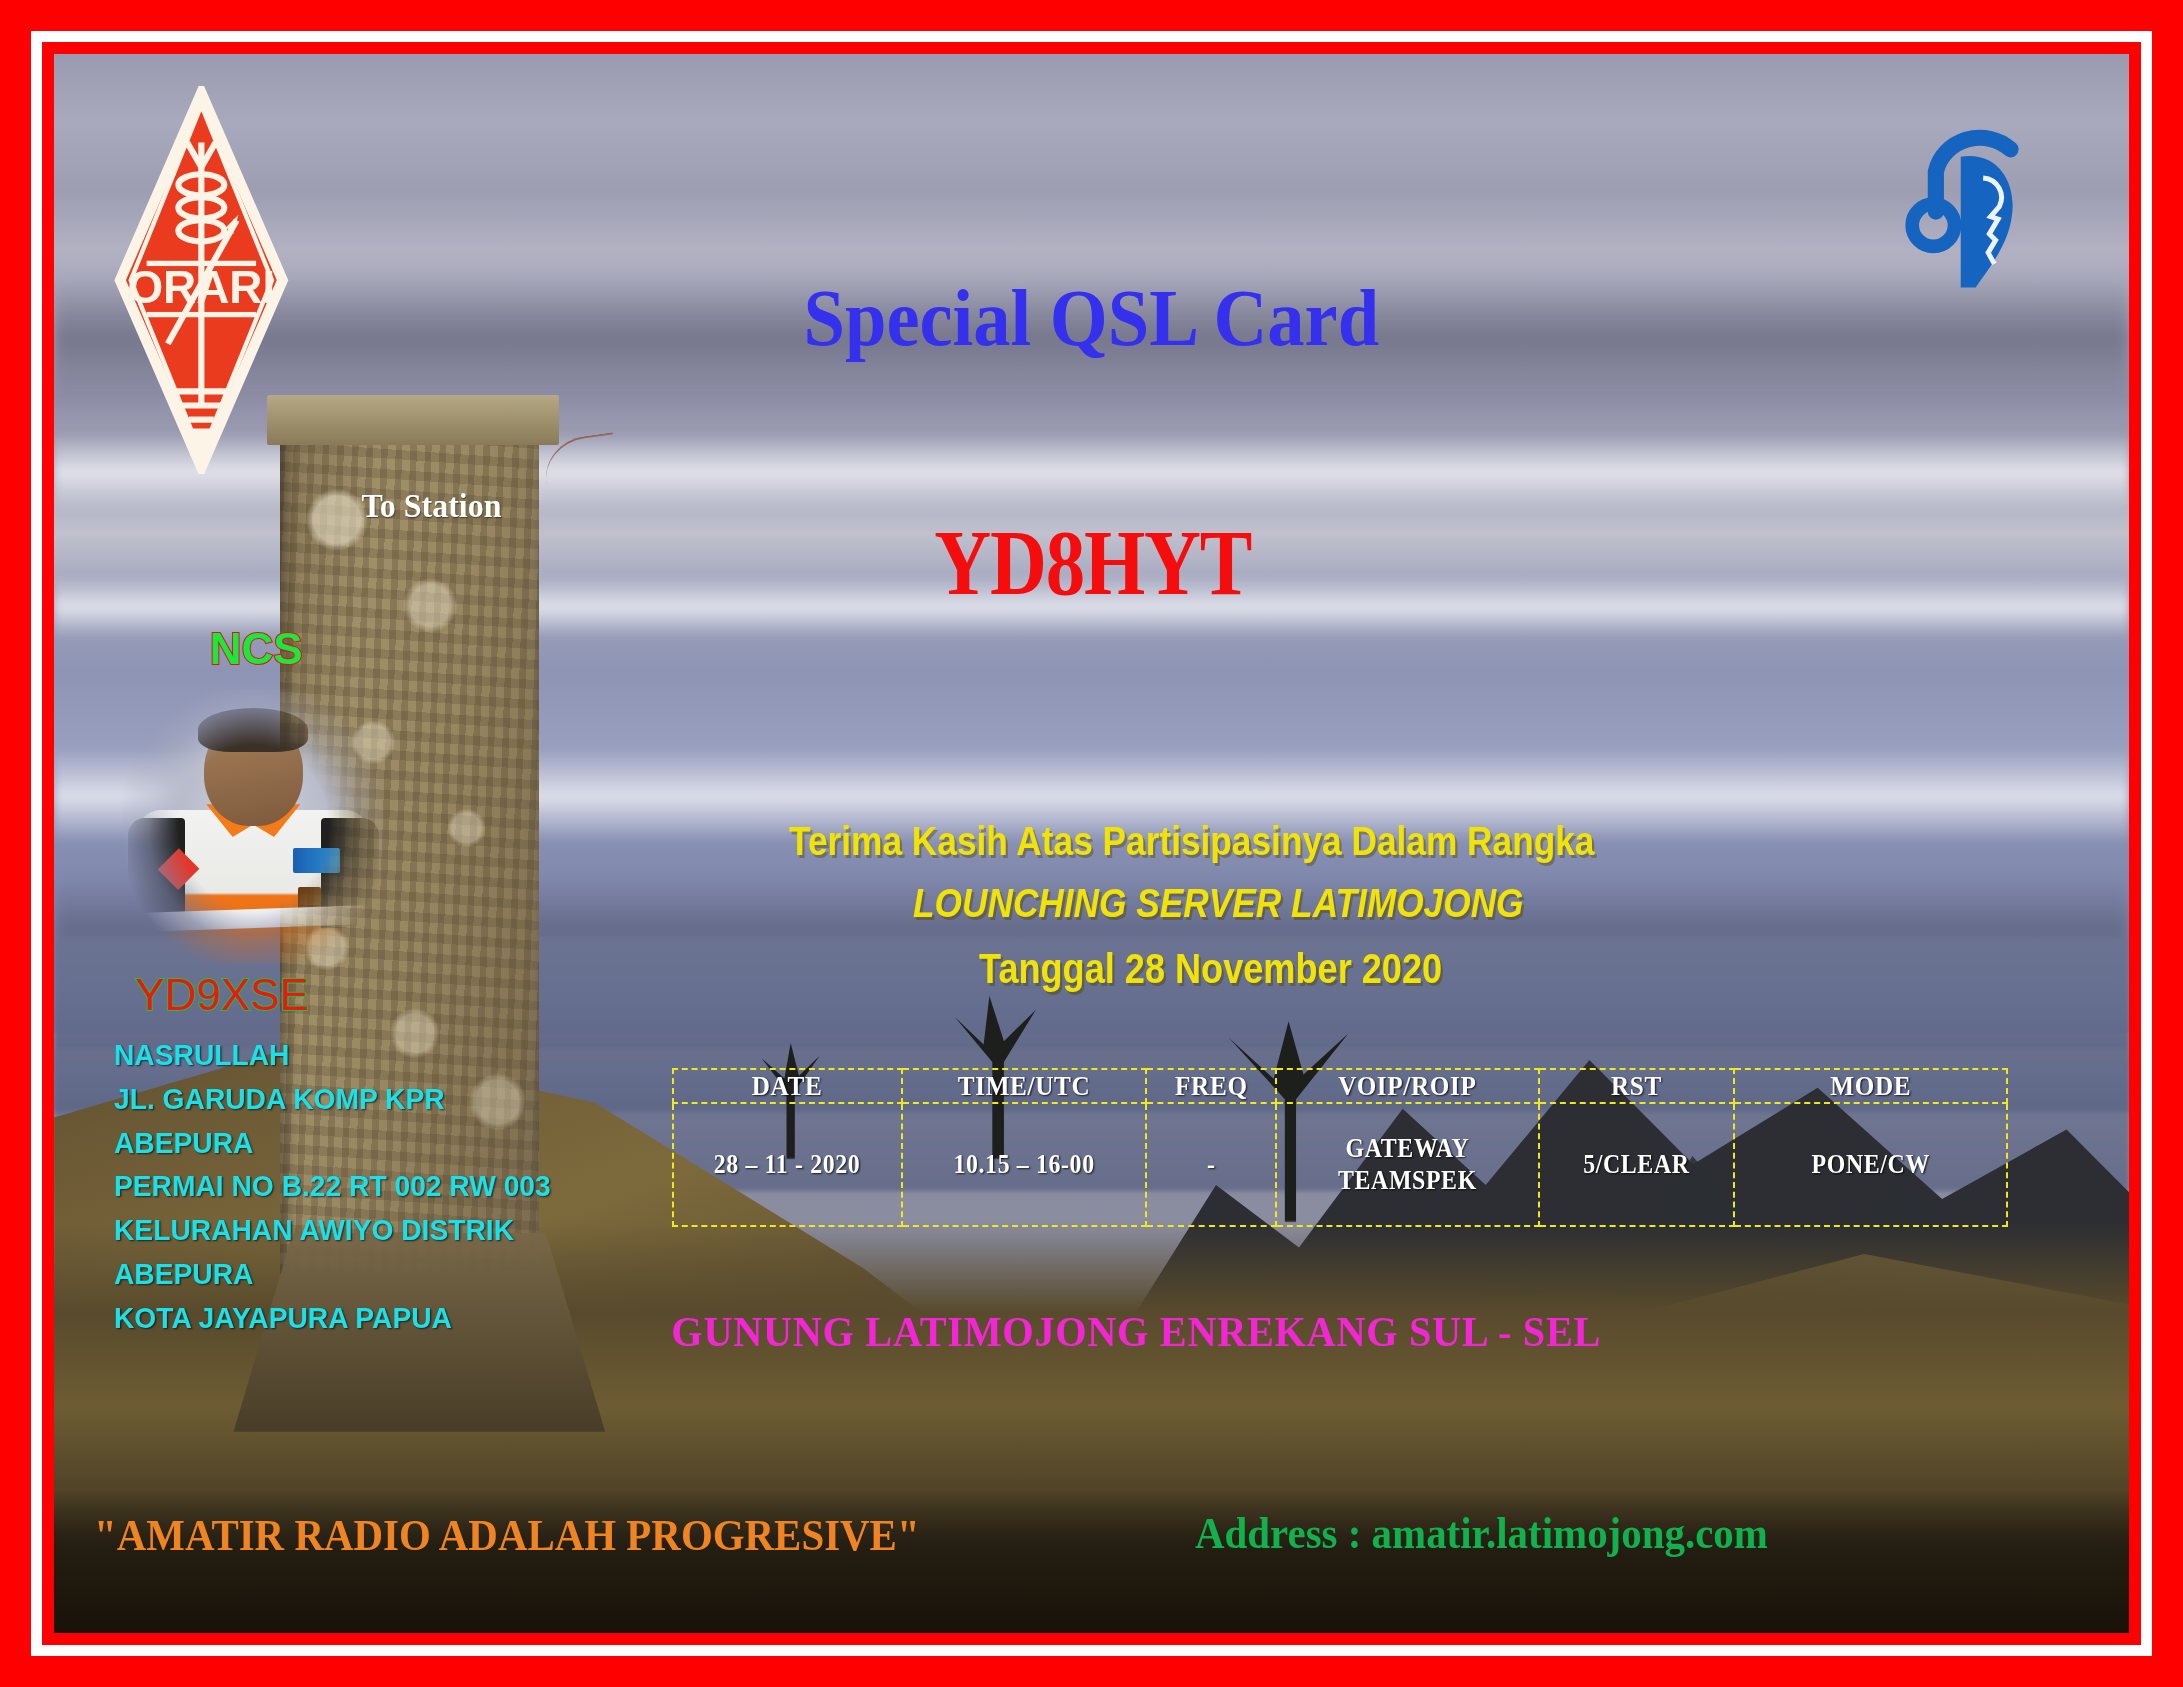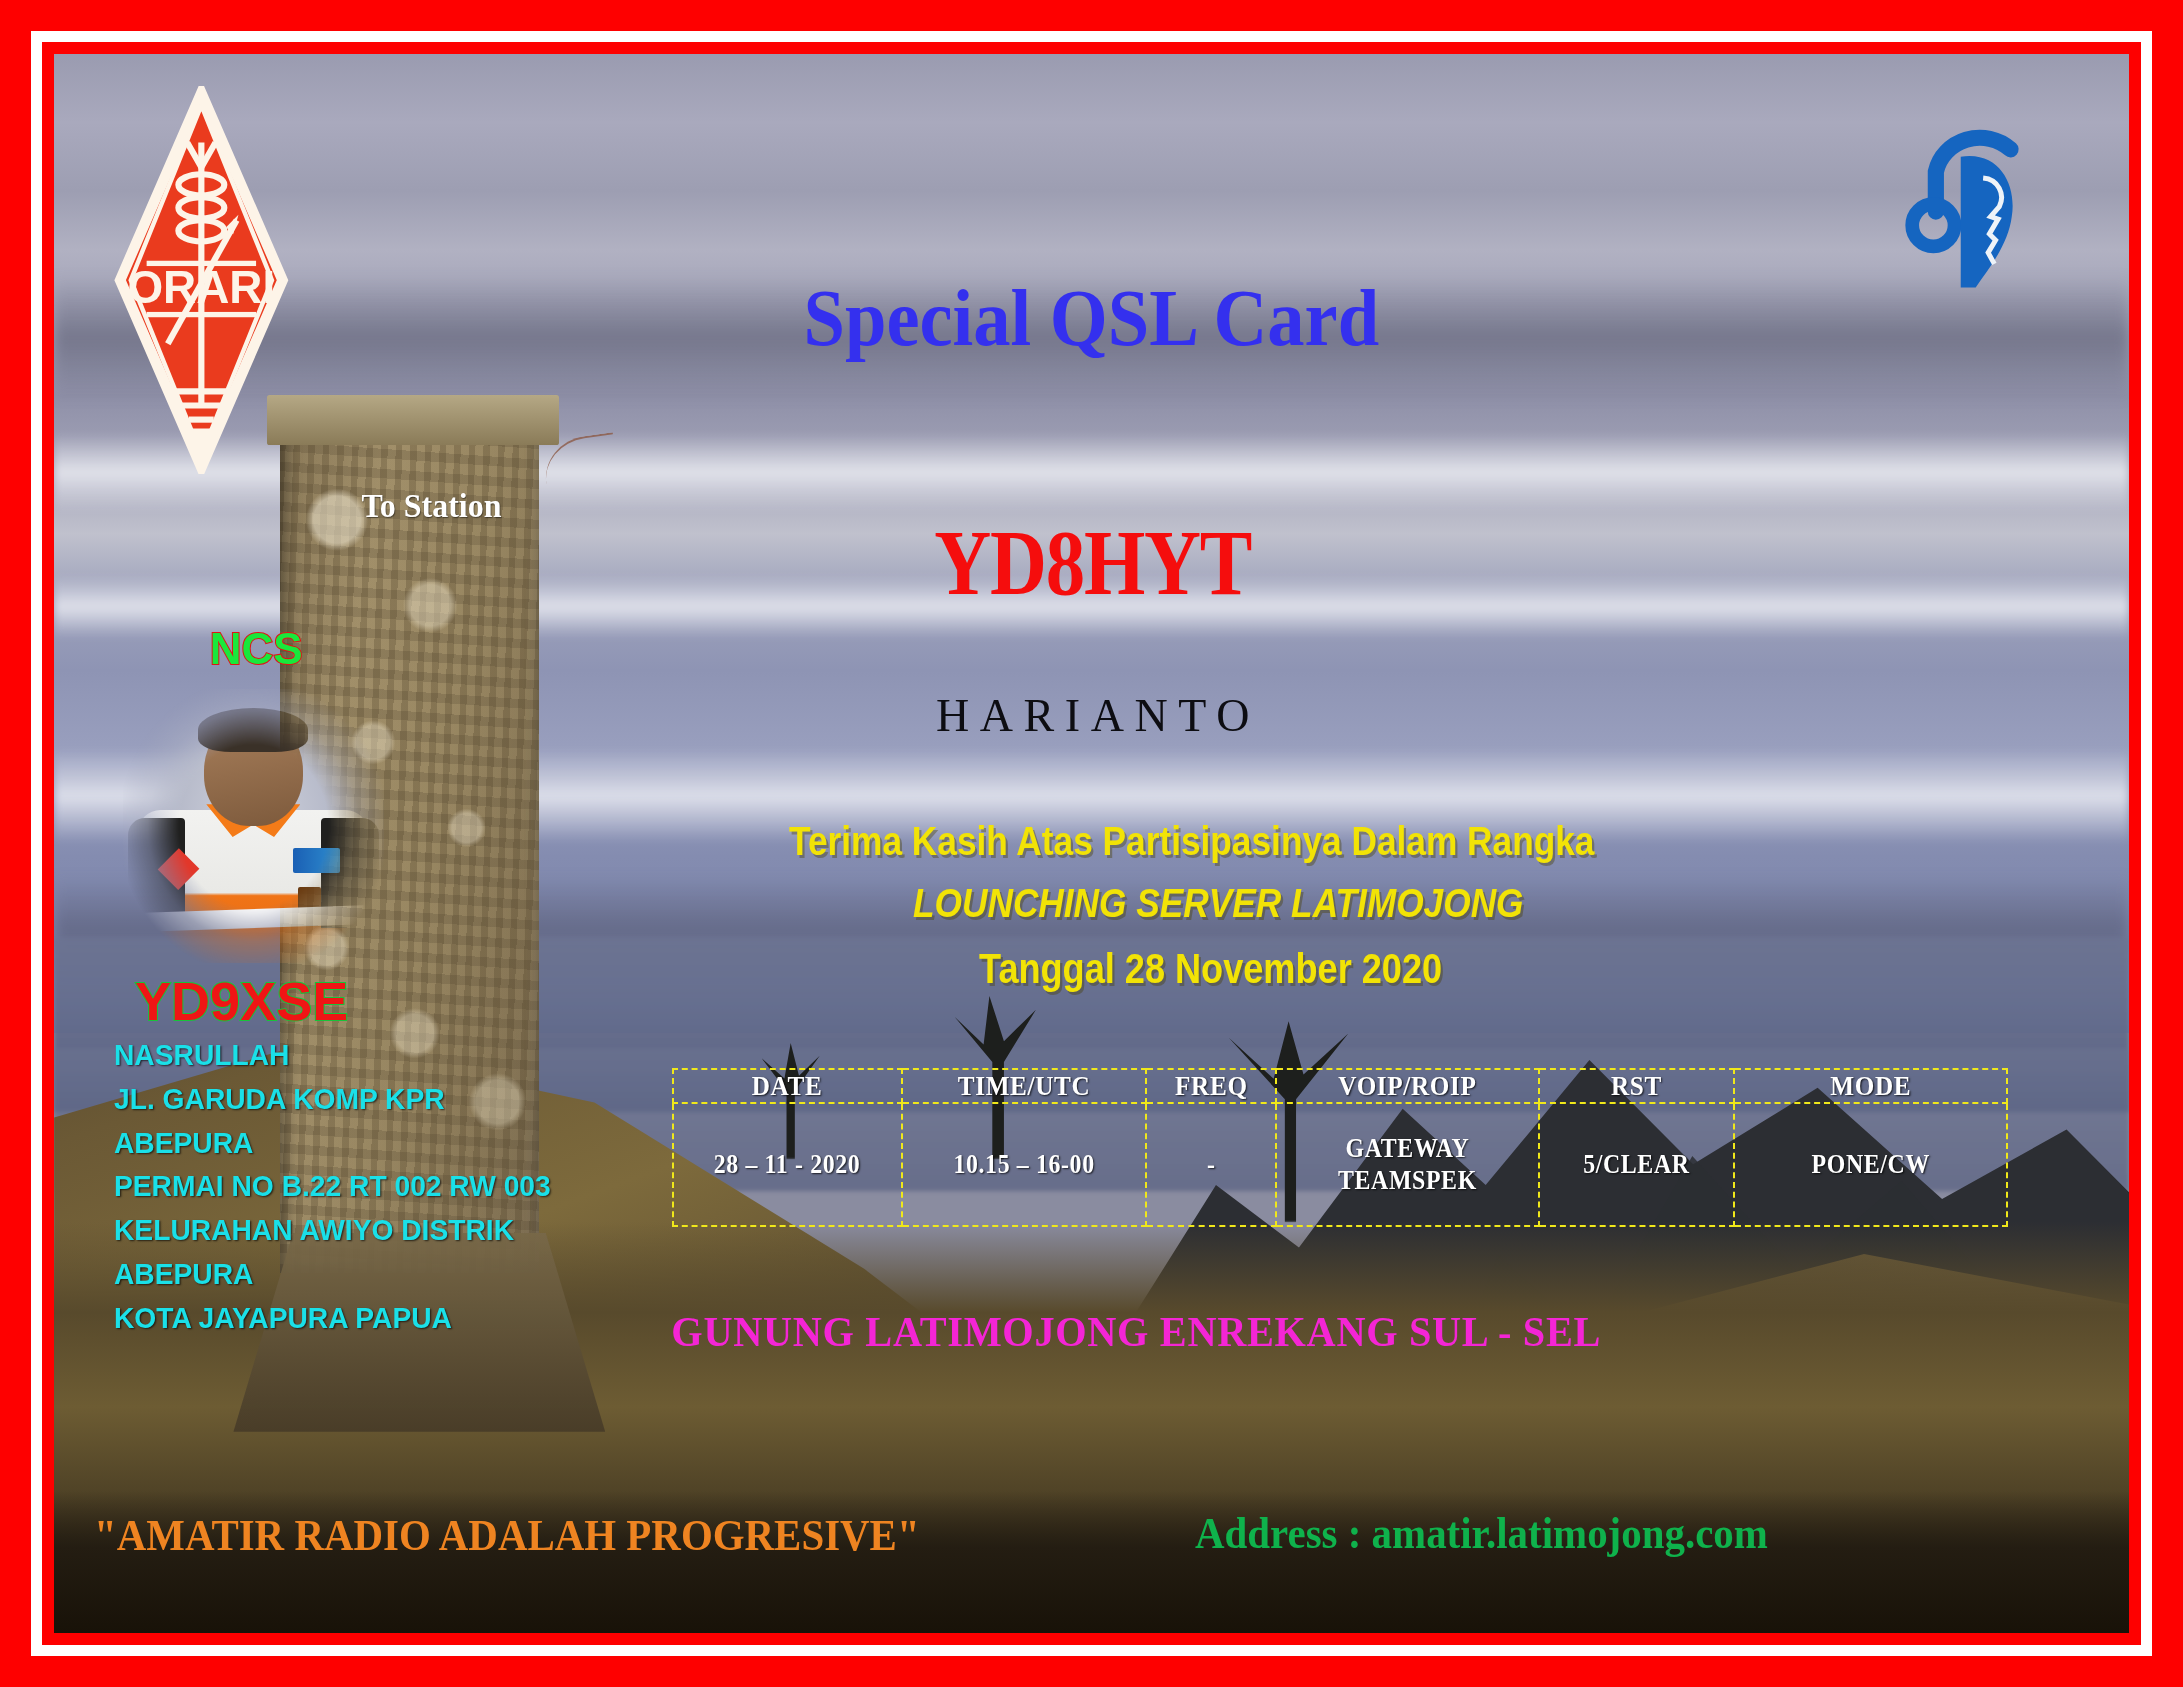--- a/index.html
+++ b/index.html
@@ -184,21 +184,21 @@
     left:6.0%; top:36.1%;
     font-size:44px; font-weight:bold;
     font-family:"Liberation Sans", sans-serif;
     color:#19e83c;
     -webkit-text-stroke:2px #e11414;
     paint-order:stroke fill;
     margin-left:31px;
   }
   #ncs-callsign {
     left:3.9%; top:58.0%;
-    font-size:54px; font-weight:bold;
+    font-size:44px; font-weight:normal;
     font-family:"Liberation Sans", sans-serif;
     color:#ef1515;
     -webkit-text-stroke:2px #17c43a;
     paint-order:stroke fill;
   }
 
   
   #portrait {
     position:absolute; left:3.3%; top:40.2%; width:12.6%; height:17.4%;
     -webkit-mask-image:radial-gradient(ellipse 52% 54% at 50% 50%, #000 55%, rgba(0,0,0,.35) 78%, rgba(0,0,0,0) 100%);
@@ -356,21 +356,20 @@
             <circle cx="52" cy="182" r="34" fill="none" stroke="#1565c0" stroke-width="22"></circle>
             <path d="M96,72 C160,62 186,120 178,168 C172,214 142,250 120,282 L96,282 Z" fill="#1565c0"></path>
             <path d="M150,118 L124,160 L142,162 L128,196 L150,176 L140,170 Z" fill="#ffffff" opacity=".0"></path>
             <path d="M132,106 C156,108 168,132 158,152 L144,168 L156,172 L142,196 L152,206 L140,226 L150,244" fill="none" stroke="#eef3f8" stroke-width="8"></path>
           </svg>
         </div>
 
         <div class="tx" id="title-qsl-card">Special QSL Card</div>
         <div class="tx" id="to-station">To Station</div>
         <div class="tx" id="callsign-yd8hyt">YD8HYT</div>
-        <div class="tx" id="op-name">HARIANTO</div>
 
         <div class="tx yellow-line" id="thanks-line">Terima Kasih Atas Partisipasinya Dalam Rangka</div>
         <div class="tx yellow-line" id="launch-line">LOUNCHING SERVER LATIMOJONG</div>
         <div class="tx yellow-line" id="date-line">Tanggal  28  November  2020</div>
 
         <div class="tx" id="ncs-label">NCS</div>
         <div id="portrait">
           <div class="p-bg"></div>
           <div class="p-body"></div>
           <div class="p-shoulder-l"></div>

